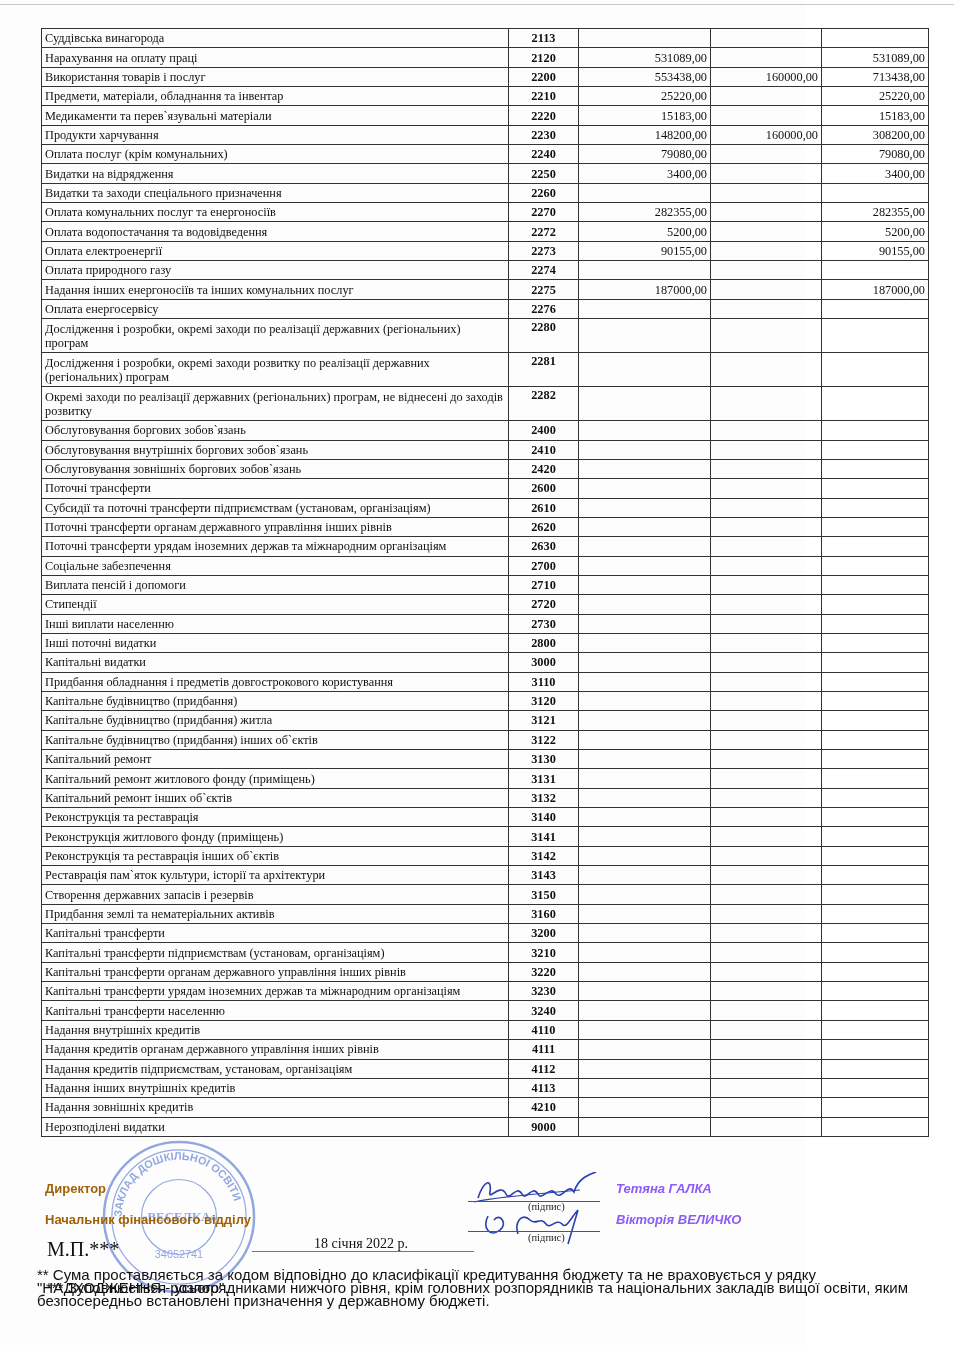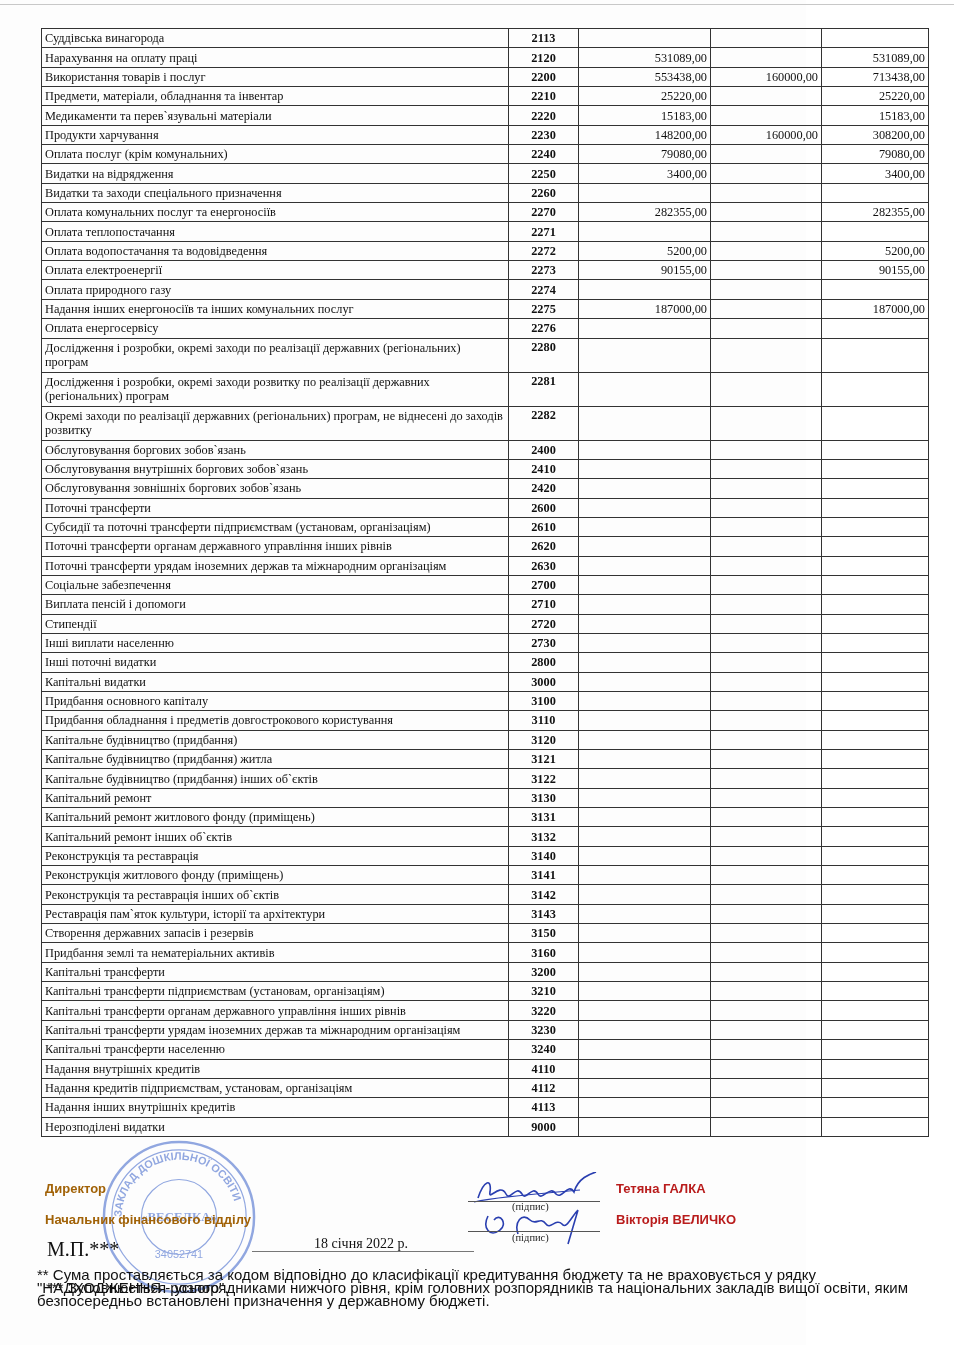--- a/index.html
+++ b/index.html
@@ -14,26 +14,26 @@
   table.budget col.c-v2 { width: 111px; }
   table.budget col.c-v3 { width: 107px; }
   table.budget tr { height: 19.35px; }
   table.budget tr.tall { height: 34px; }
   td.name { text-align: left; padding-left: 5px; }
   td.code { text-align: center; font-weight: bold; font-size: 13px; }
   td.num { text-align: right; font-size: 13px; padding-right: 1px; }
   tr.tall td.code { vertical-align: top; padding-top: 1px; }
 
   .sig { position: absolute; font-family: "Liberation Sans", "DejaVu Sans", sans-serif; font-weight: bold; font-size: 13px; color: #a16207; }
-  .name-r { position: absolute; font-family: "Liberation Sans", "DejaVu Sans", sans-serif; font-weight: bold; font-size: 13px; color: #b91c1c; }
+  .name-r { position: absolute; font-family: "Liberation Sans", "DejaVu Sans", sans-serif; font-weight: bold; font-size: 13px; color: #8b5cf6; font-style: italic; }
   .mp { position: absolute; left: 47px; top: 1238px; font-family: "Liberation Serif", serif; font-size: 20px; }
   .date { position: absolute; left: 314px; top: 1236px; font-family: Liberation Serif, serif; font-size: 14px; }
   .dateline { position: absolute; left: 252px; top: 1251px; width: 222px; height: 1px; background: #777; }
   .sigline { position: absolute; height: 1px; background: #555; }
-  .siglabel { position: absolute; font-size: 10.5px; font-family: "Liberation Serif", serif; color: #222; }
+  .siglabel { position: absolute; font-size: 10.5px; font-family: "Liberation Serif", serif; color: #222; margin-left: 16px; }
   .foot { position: absolute; left: 37px; font-family: "Liberation Sans", "DejaVu Sans", sans-serif; font-size: 15px; line-height: 13px; color: #111; width: 890px; }
   .stamp { position: absolute; left: 100px; top: 1138px; width: 158px; height: 158px; opacity: 0.55; }
   .scribble { position: absolute; }
 </style>
 </head>
 <body>
 
 <div class="page">
   <div class="topline"></div>
 
@@ -110,27 +110,20 @@
           <td class="num"></td>
         </tr>
         <tr>
           <td class="name">Оплата комунальних послуг та енергоносіїв</td>
           <td class="code">2270</td>
           <td class="num">282355,00</td>
           <td class="num"></td>
           <td class="num">282355,00</td>
         </tr>
         <tr>
-          <td class="name">Оплата теплопостачання</td>
-          <td class="code">2271</td>
-          <td class="num"></td>
-          <td class="num"></td>
-          <td class="num"></td>
-        </tr>
-        <tr>
           <td class="name">Оплата водопостачання та водовідведення</td>
           <td class="code">2272</td>
           <td class="num">5200,00</td>
           <td class="num"></td>
           <td class="num">5200,00</td>
         </tr>
         <tr>
           <td class="name">Оплата електроенергії</td>
           <td class="code">2273</td>
           <td class="num">90155,00</td>
@@ -264,27 +257,20 @@
           <td class="num"></td>
         </tr>
         <tr>
           <td class="name">Капітальні видатки</td>
           <td class="code">3000</td>
           <td class="num"></td>
           <td class="num"></td>
           <td class="num"></td>
         </tr>
         <tr>
-          <td class="name">Придбання основного капіталу</td>
-          <td class="code">3100</td>
-          <td class="num"></td>
-          <td class="num"></td>
-          <td class="num"></td>
-        </tr>
-        <tr>
           <td class="name">Придбання обладнання і предметів довгострокового користування</td>
           <td class="code">3110</td>
           <td class="num"></td>
           <td class="num"></td>
           <td class="num"></td>
         </tr>
         <tr>
           <td class="name">Капітальне будівництво (придбання)</td>
           <td class="code">3120</td>
           <td class="num"></td>
@@ -404,29 +390,43 @@
           <td class="num"></td>
         </tr>
         <tr>
           <td class="name">Надання внутрішніх кредитів</td>
           <td class="code">4110</td>
           <td class="num"></td>
           <td class="num"></td>
           <td class="num"></td>
         </tr>
         <tr>
+          <td class="name">Надання кредитів органам державного управління інших рівнів</td>
+          <td class="code">4111</td>
+          <td class="num"></td>
+          <td class="num"></td>
+          <td class="num"></td>
+        </tr>
+        <tr>
           <td class="name">Надання кредитів підприємствам, установам, організаціям</td>
           <td class="code">4112</td>
           <td class="num"></td>
           <td class="num"></td>
           <td class="num"></td>
         </tr>
         <tr>
           <td class="name">Надання інших внутрішніх кредитів</td>
           <td class="code">4113</td>
+          <td class="num"></td>
+          <td class="num"></td>
+          <td class="num"></td>
+        </tr>
+        <tr>
+          <td class="name">Надання зовнішніх кредитів</td>
+          <td class="code">4210</td>
           <td class="num"></td>
           <td class="num"></td>
           <td class="num"></td>
         </tr>
         <tr>
           <td class="name">Нерозподілені видатки</td>
           <td class="code">9000</td>
           <td class="num"></td>
           <td class="num"></td>
           <td class="num"></td>

